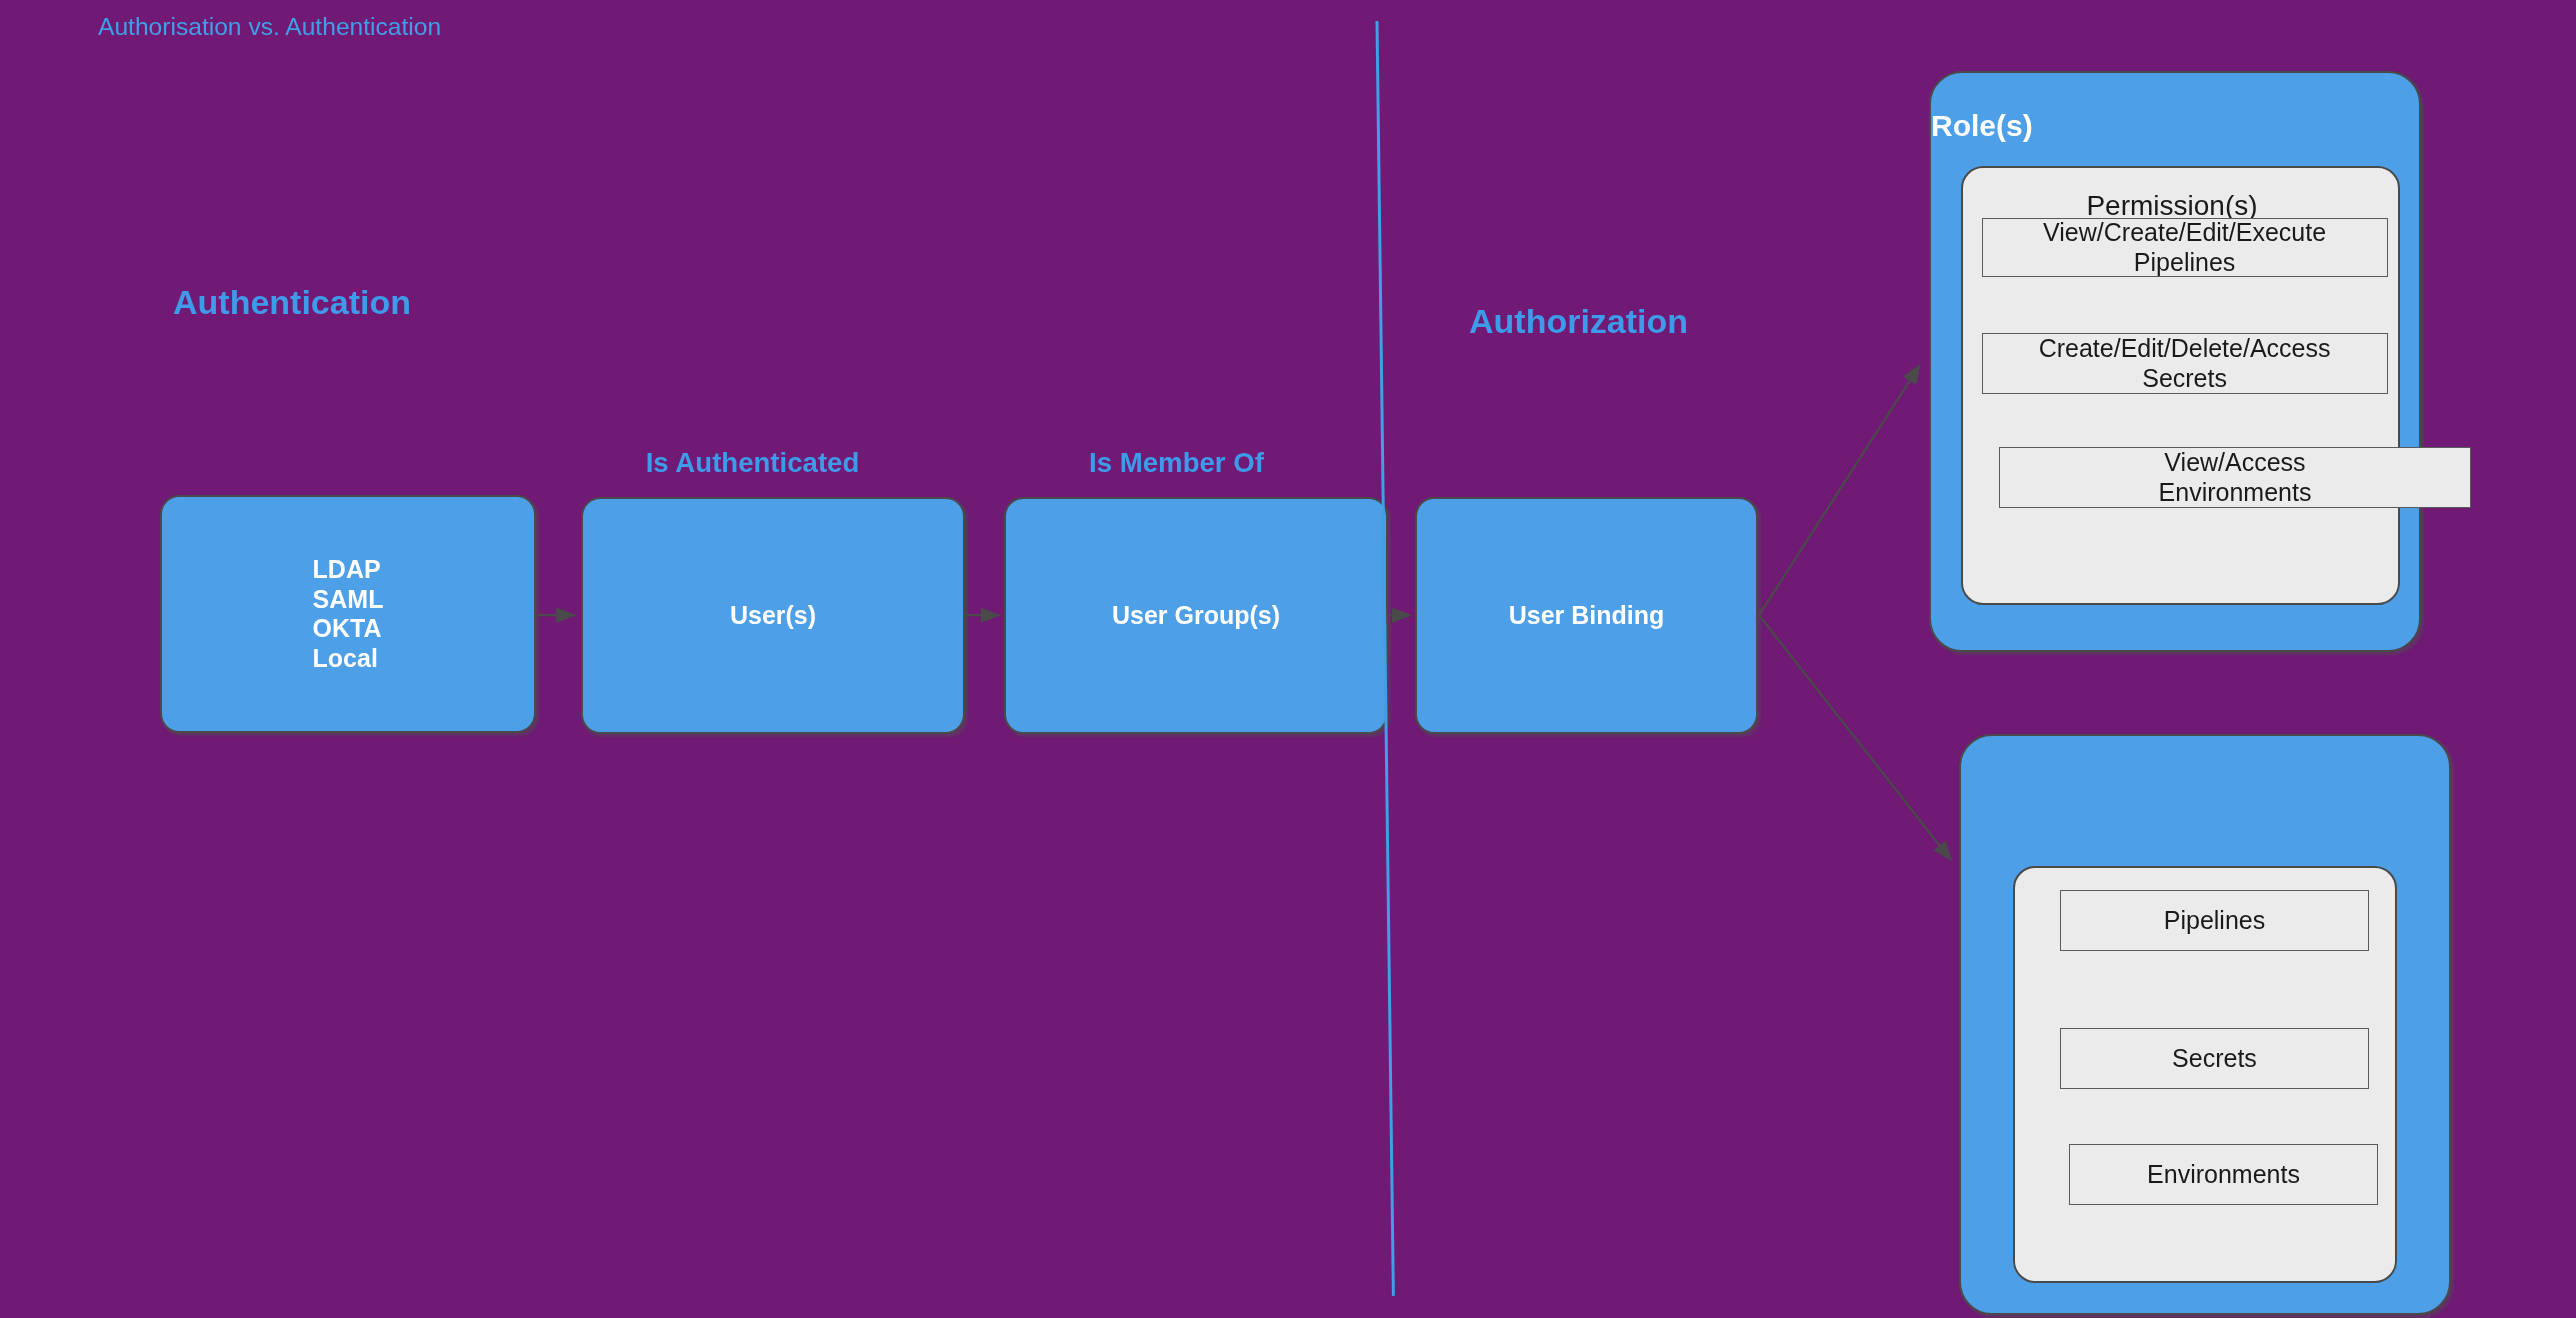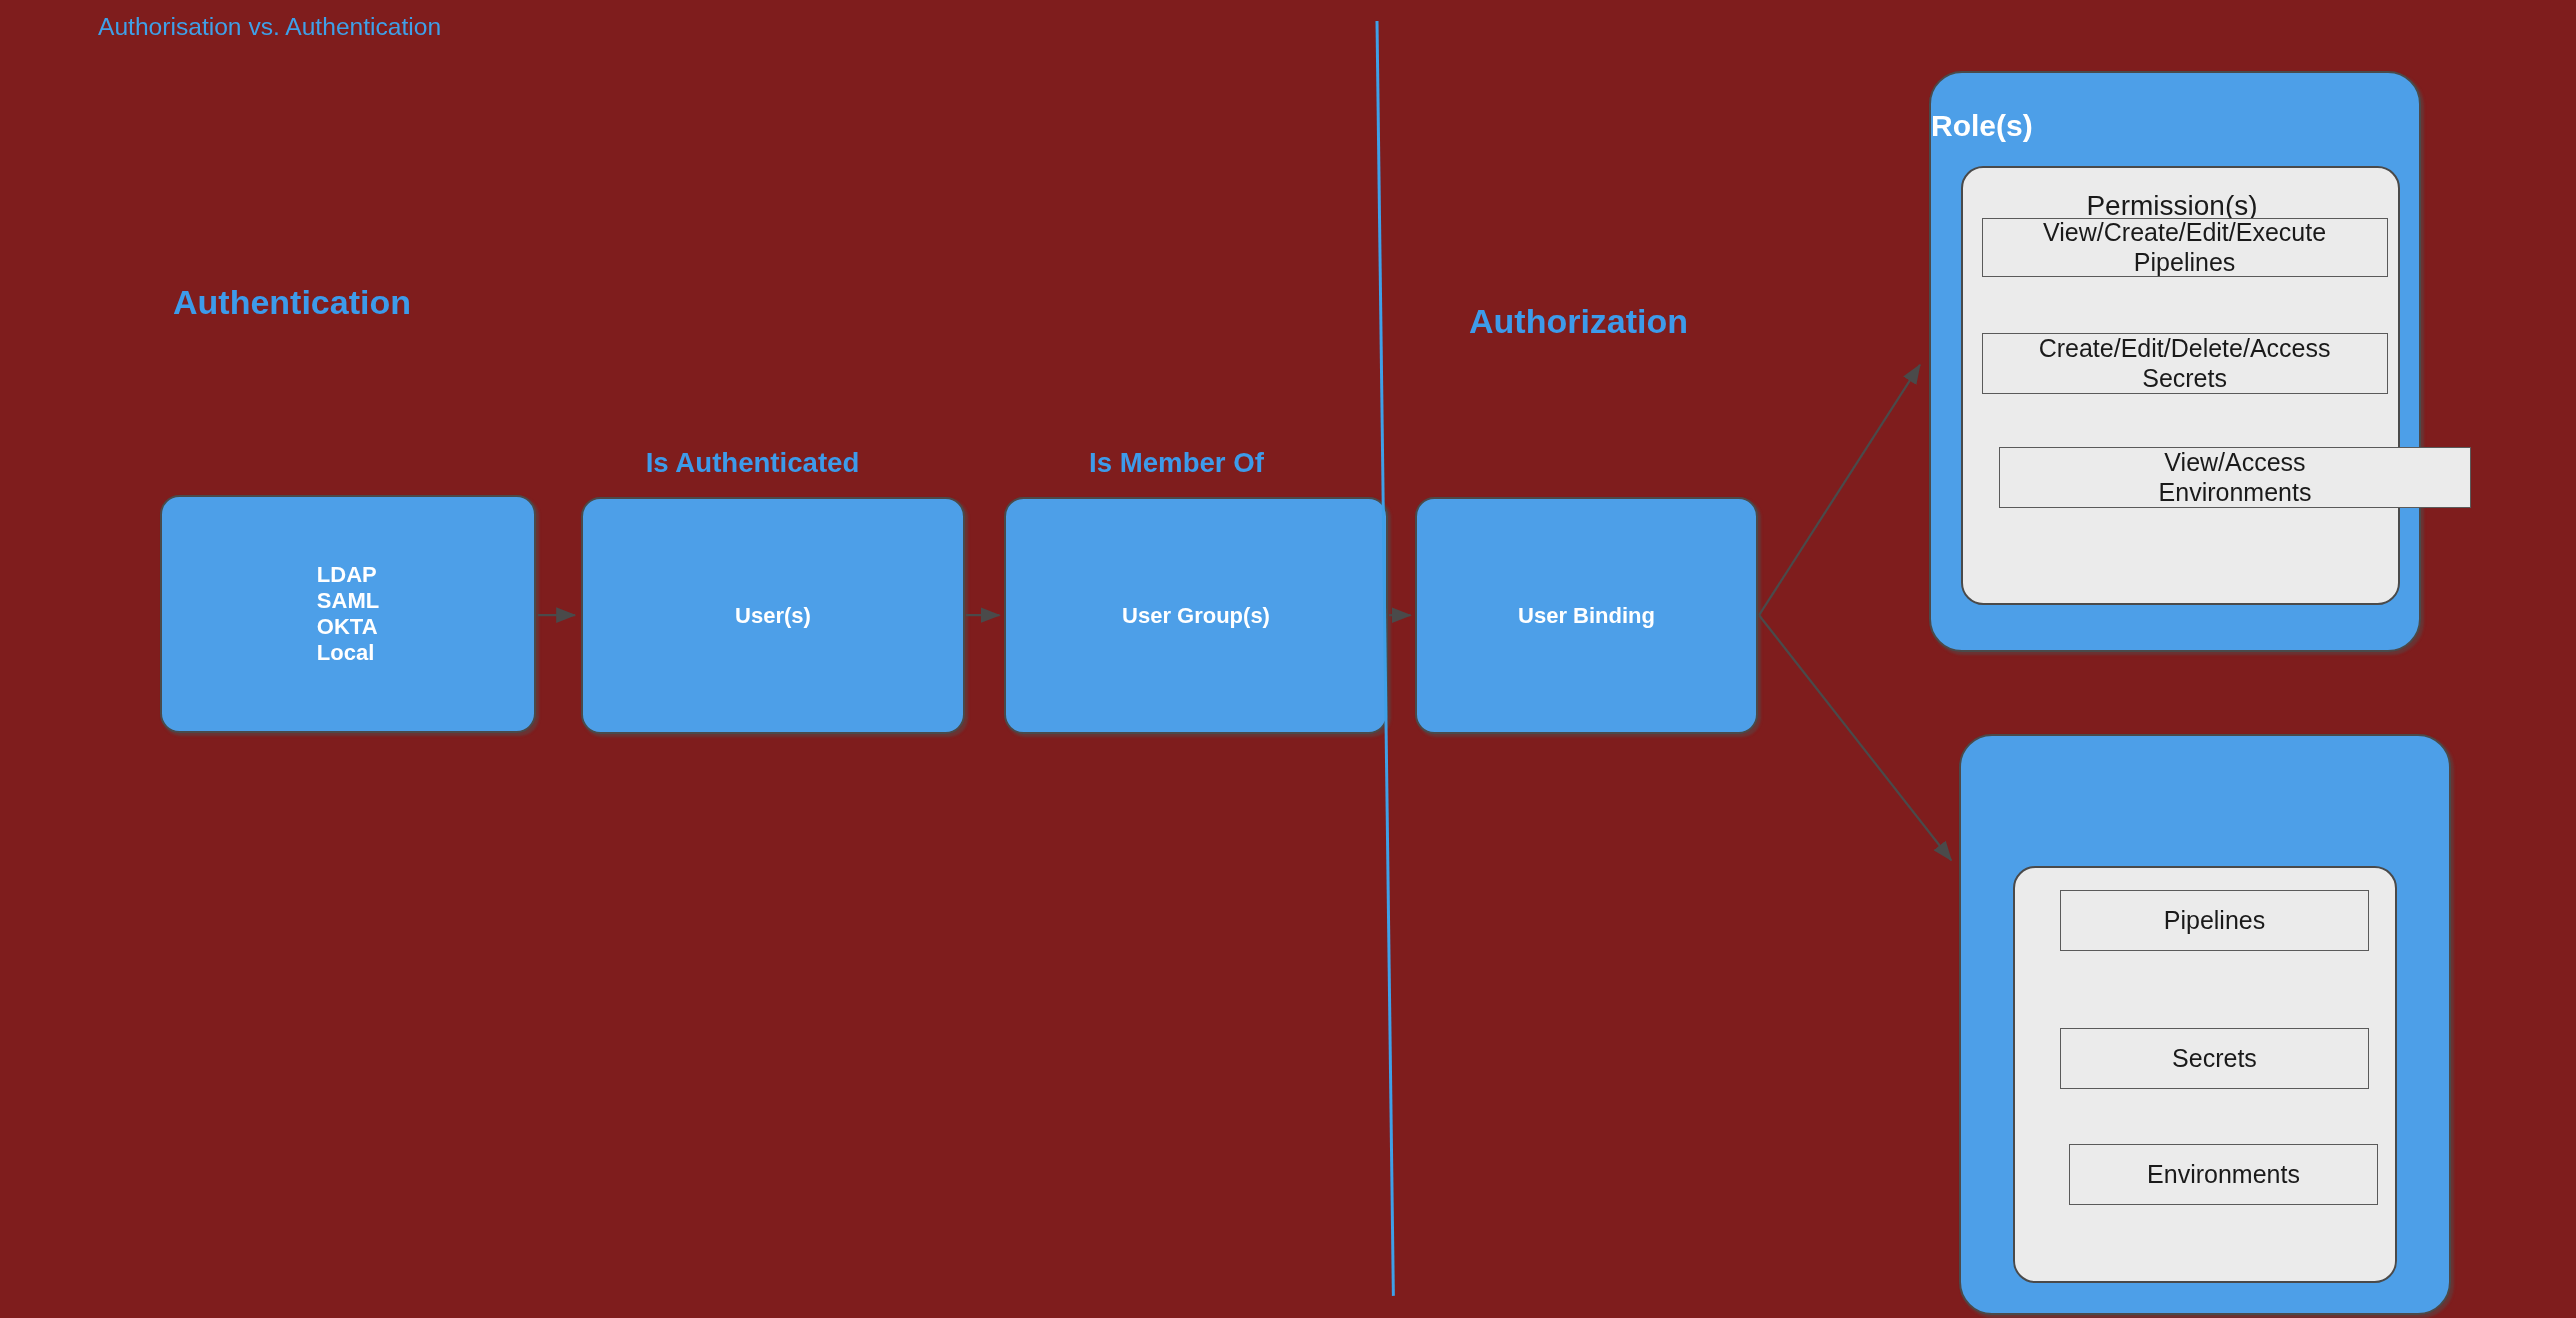--- a/index.html
+++ b/index.html
@@ -7,21 +7,21 @@
     padding: 0;
     background: #ffffff;
   }
   body {
     font-family: "Liberation Sans", sans-serif;
   }
   #canvas {
     position: relative;
     width: 2576px;
     height: 1319px;
-    background: #7f1d1d;
+    background: #701a75;
     overflow: hidden;
   }
 
   
   #diagram-title {
     position: absolute;
     left: 98px;
     top: 13.4px;
     font-size: 24.6px;
     color: #3FA0E8;
@@ -54,21 +54,21 @@
     border-radius: 19.4px;
     box-sizing: border-box;
     box-shadow: 2.2px 2.2px 2.2px rgba(80,80,80,0.45);
     display: flex;
     align-items: center;
     justify-content: center;
   }
   .flow-box-label {
     color: #ffffff;
     font-weight: bold;
-    font-size: 22px;
+    font-size: 25px;
     text-align: center;
     line-height: 1.18;
     white-space: pre-line;
   }
   .flow-box-label.stacked {
     text-align: left;
   }
 
   
   .group-panel {

